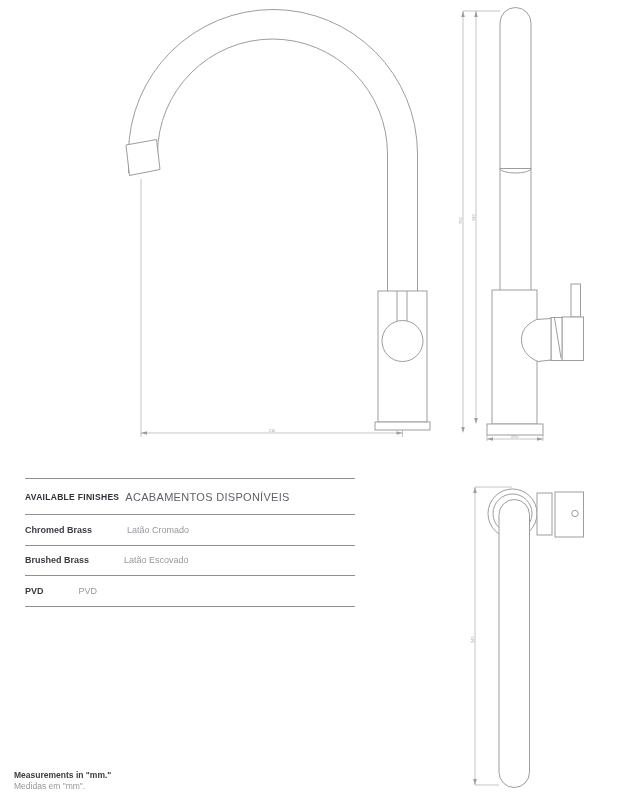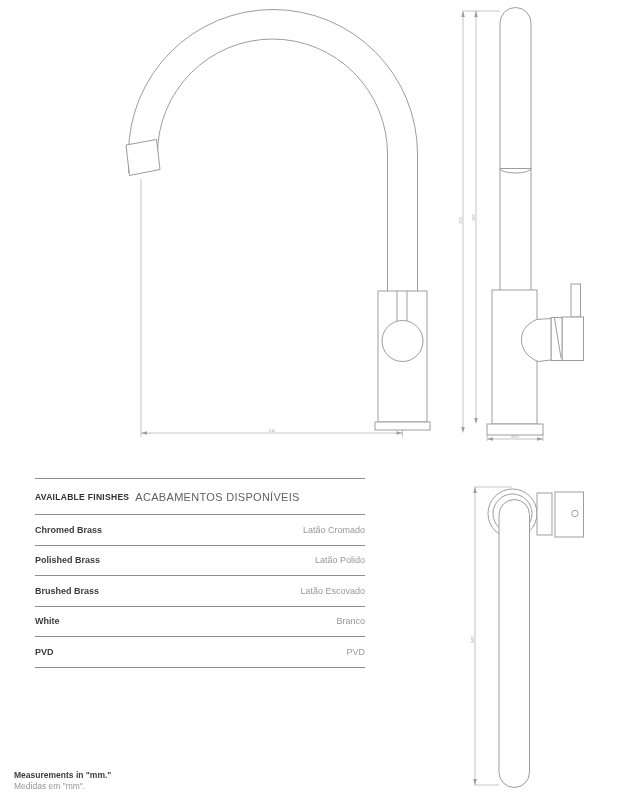--- a/index.html
+++ b/index.html
@@ -6,33 +6,32 @@
   .page{
     position:relative;
     width:619px;height:800px;
     background:#ffffff;
     overflow:hidden;
     font-family:"Liberation Sans",sans-serif;
   }
   .lineart{position:absolute;left:0;top:0;}
   
   .finishes{
-    position:absolute;left:35px;top:478px;width:330px;
+    position:absolute;left:25px;top:478px;width:330px;
     border-top:1.2px solid #8f8f8f;
   }
   .t-header{
     height:35px;display:flex;align-items:center;gap:6px;
     border-bottom:1.2px solid #8f8f8f;
   }
   .h-en{font-weight:bold;font-size:8.5px;color:#2f3138;letter-spacing:.3px;white-space:nowrap;}
   .h-pt{font-size:11px;color:#5f626b;letter-spacing:.3px;white-space:nowrap;}
   .t-row{
-    height:29.5px;display:flex;align-items:center;gap:15px;
+    height:29.5px;display:flex;align-items:center;gap:7px;
     border-bottom:1.2px solid #8f8f8f;
-    justify-content:space-between;
   }
   .r-en{font-weight:bold;font-size:9px;color:#3a3c42;white-space:nowrap;}
   .r-pt{font-size:9px;color:#96989d;white-space:nowrap;padding-left:28px;}
   
   .footer{position:absolute;left:14px;top:770px;font-size:8.5px;line-height:1.35;}
   .f-en{font-weight:bold;color:#3a3c42;}
   .f-pt{color:#96989d;}
 </style>
 </head>
 <body>
@@ -131,30 +130,22 @@
   <div class="finishes">
     <div class="t-header">
       <span class="h-en">AVAILABLE FINISHES</span>
       <span class="h-pt">ACABAMENTOS DISPONÍVEIS</span>
     </div>
     <div class="t-row">
       <span class="r-en">Chromed Brass</span>
       <span class="r-pt">Latão Cromado</span>
     </div>
     <div class="t-row">
-      <span class="r-en">Polished Brass</span>
-      <span class="r-pt">Latão Polido</span>
-    </div>
-    <div class="t-row">
       <span class="r-en">Brushed Brass</span>
       <span class="r-pt">Latão Escovado</span>
-    </div>
-    <div class="t-row">
-      <span class="r-en">White</span>
-      <span class="r-pt">Branco</span>
     </div>
     <div class="t-row">
       <span class="r-en">PVD</span>
       <span class="r-pt">PVD</span>
     </div>
   </div>
 
   <div class="footer">
     <div class="f-en">Measurements in "mm."</div>
     <div class="f-pt">Medidas em "mm".</div>

